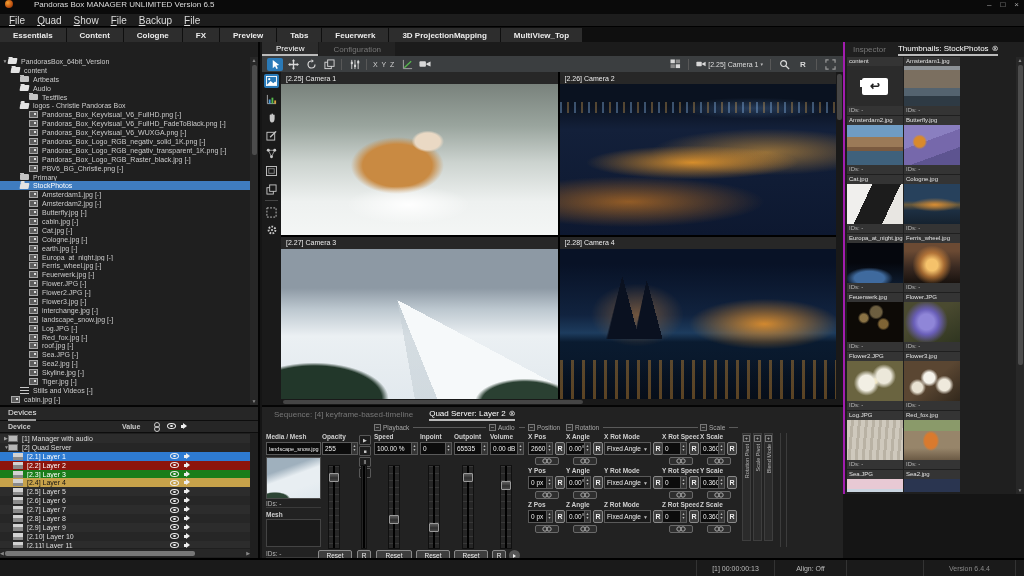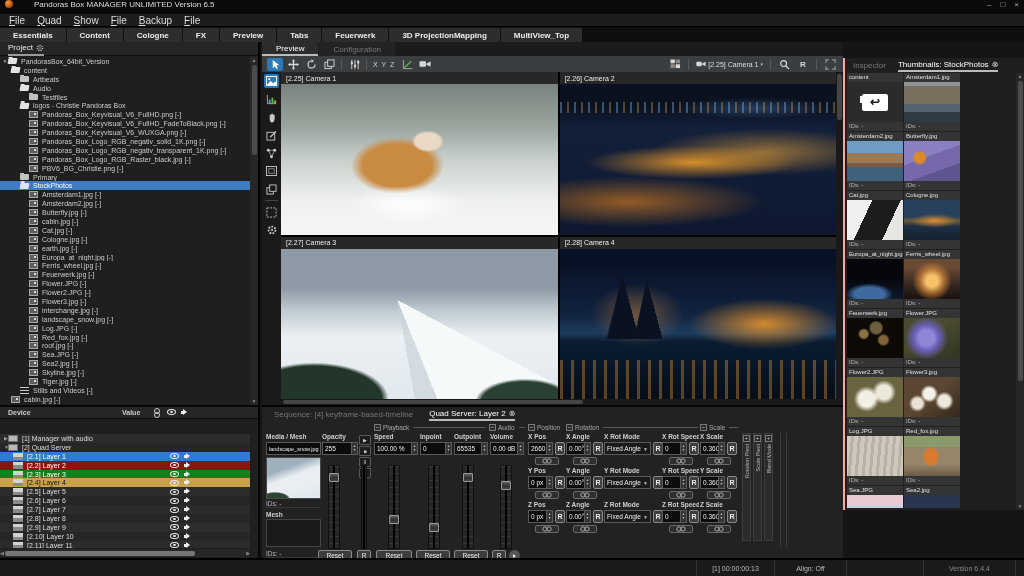--- a/index.html
+++ b/index.html
@@ -149,21 +149,21 @@
 .strip{position:absolute;top:12px;height:108px;width:9px;background:#2b2b2b;border:1px solid #3e3e3e;display:flex;flex-direction:column;align-items:center;padding-top:1px}
 .strip .plus-box{width:7px;height:7px;border:1px solid #787878;background:#2b2b2b;color:#ccc;font-size:5px;line-height:5px;text-align:center;flex:none}
 .strip-label{writing-mode:vertical-rl;transform:rotate(180deg);font-size:5.5px;color:#b8b8b8;margin-top:2px;white-space:nowrap}
 .strip1{left:480px}.strip2{left:491px}.strip3{left:502px}
 .tl-vsep{position:absolute;top:12px;height:114px;width:1px;background:#3c3c3c}
 .resets{position:absolute;left:0;top:129px;width:100%;height:12px}
 .reset-btn{position:absolute;height:11px;background:#3d3d3d;border:1px solid #8a8a8a;border-radius:2px;color:#eee;font-size:6.5px;display:flex;align-items:center;justify-content:center}
 .spk-round{position:absolute;left:247px;top:0;width:11px;height:11px;border-radius:50%;background:#555;display:flex;align-items:center;justify-content:center}
 .spk-round::after{content:"";border:2.5px solid transparent;border-right:3.5px solid #eee;transform:rotate(180deg);margin-right:-2px}
 
-.right-panel{position:absolute;left:843px;top:58px;width:181px;height:452px;background:#1f1f1f;border-left:2px solid #fca5a5}
+.right-panel{position:absolute;left:843px;top:42px;width:181px;height:452px;background:#1f1f1f;border-left:2px solid #a21caf}
 .rp-tabs{height:14px;display:flex;align-items:center;gap:12px;padding:0 8px}
 .rp-tab{font-size:8px;display:flex;align-items:center;gap:3px;white-space:nowrap}
 .rp-tab.inactive{color:#777}
 .rp-tab.active{color:#fff;border-bottom:2px solid #bbb;height:14px}
 .thumb-grid{position:absolute;top:15px;left:2px;right:9px;bottom:2px;display:flex;flex-wrap:wrap;gap:1px;align-content:flex-start;overflow:hidden}
 .thumb{width:56px;background:#343434}
 .thumb-name{height:9px;font-size:6px;color:#e2e2e2;padding:1px 2px;white-space:nowrap;overflow:hidden}
 .thumb-img{height:40px;background:#555;position:relative}
 .thumb-ids{height:9px;font-size:6px;color:#b5b5b5;padding:1px 2px}
 .rp-vscroll{position:absolute;right:0;top:15px;bottom:0;width:8px;background:#272727;display:flex;flex-direction:column;align-items:center;font-size:5px;color:#888}
@@ -229,29 +229,20 @@
       <span class="main-tab">Cologne</span>
       <span class="main-tab">FX</span>
       <span class="main-tab">Preview</span>
       <span class="main-tab">Tabs</span>
       <span class="main-tab">Feuerwerk</span>
       <span class="main-tab">3D ProjectionMapping</span>
       <span class="main-tab">MultiView_Top</span>
     </div>
 
   <div class="project-panel">
-    <div class="panel-head">
-      <span class="phead-tab">
-        <span>Project</span>
-        <svg width="8" height="8" viewBox="0 0 10 10">
-            <circle cx="5" cy="5" r="3.2" fill="none" stroke="#bbb" stroke-width="1.8" stroke-dasharray="1.6 1.2"></circle>
-            <circle cx="5" cy="5" r="1" fill="#bbb"></circle>
-          </svg>
-      </span>
-    </div>
     <div class="tree">
 
     <div class="trow">
           <span class="arrow" style="padding-left: 2px;">▼</span>
           <span class="ticon ic-folder-open"></span>
           <span class="tlabel">PandorasBox_64bit_Version</span>
         </div>
         <div class="trow">
           <span class="arrow" style="padding-left: 11px;">▼</span>
           <span class="ticon ic-folder-open"></span>
@@ -450,20 +441,25 @@
       </div>
     <div class="vscroll">
       <span class="sb-arrow">▲</span>
       <span class="sb-thumb"></span>
       <span class="sb-fill"></span>
       <span class="sb-arrow">▼</span>
     </div>
   </div>
 
   <div class="devices-panel">
+    <div class="panel-head">
+      <span class="phead-tab">
+        <span>Devices</span>
+      </span>
+    </div>
     <div class="dev-cols">
       <span class="c-device">Device</span>
       <span class="c-value">Value</span>
       <span class="ticon ic-link-h" style="margin-right:8px"></span>
       <span style="position:relative;width:14px;height:9px">
           <span class="ic-eye" style="left:0;top:1px"></span>
         </span>
       <span style="position:relative;width:14px;height:9px">
           <span class="ic-spk" style="left:0;top:1px"></span>
         </span>

